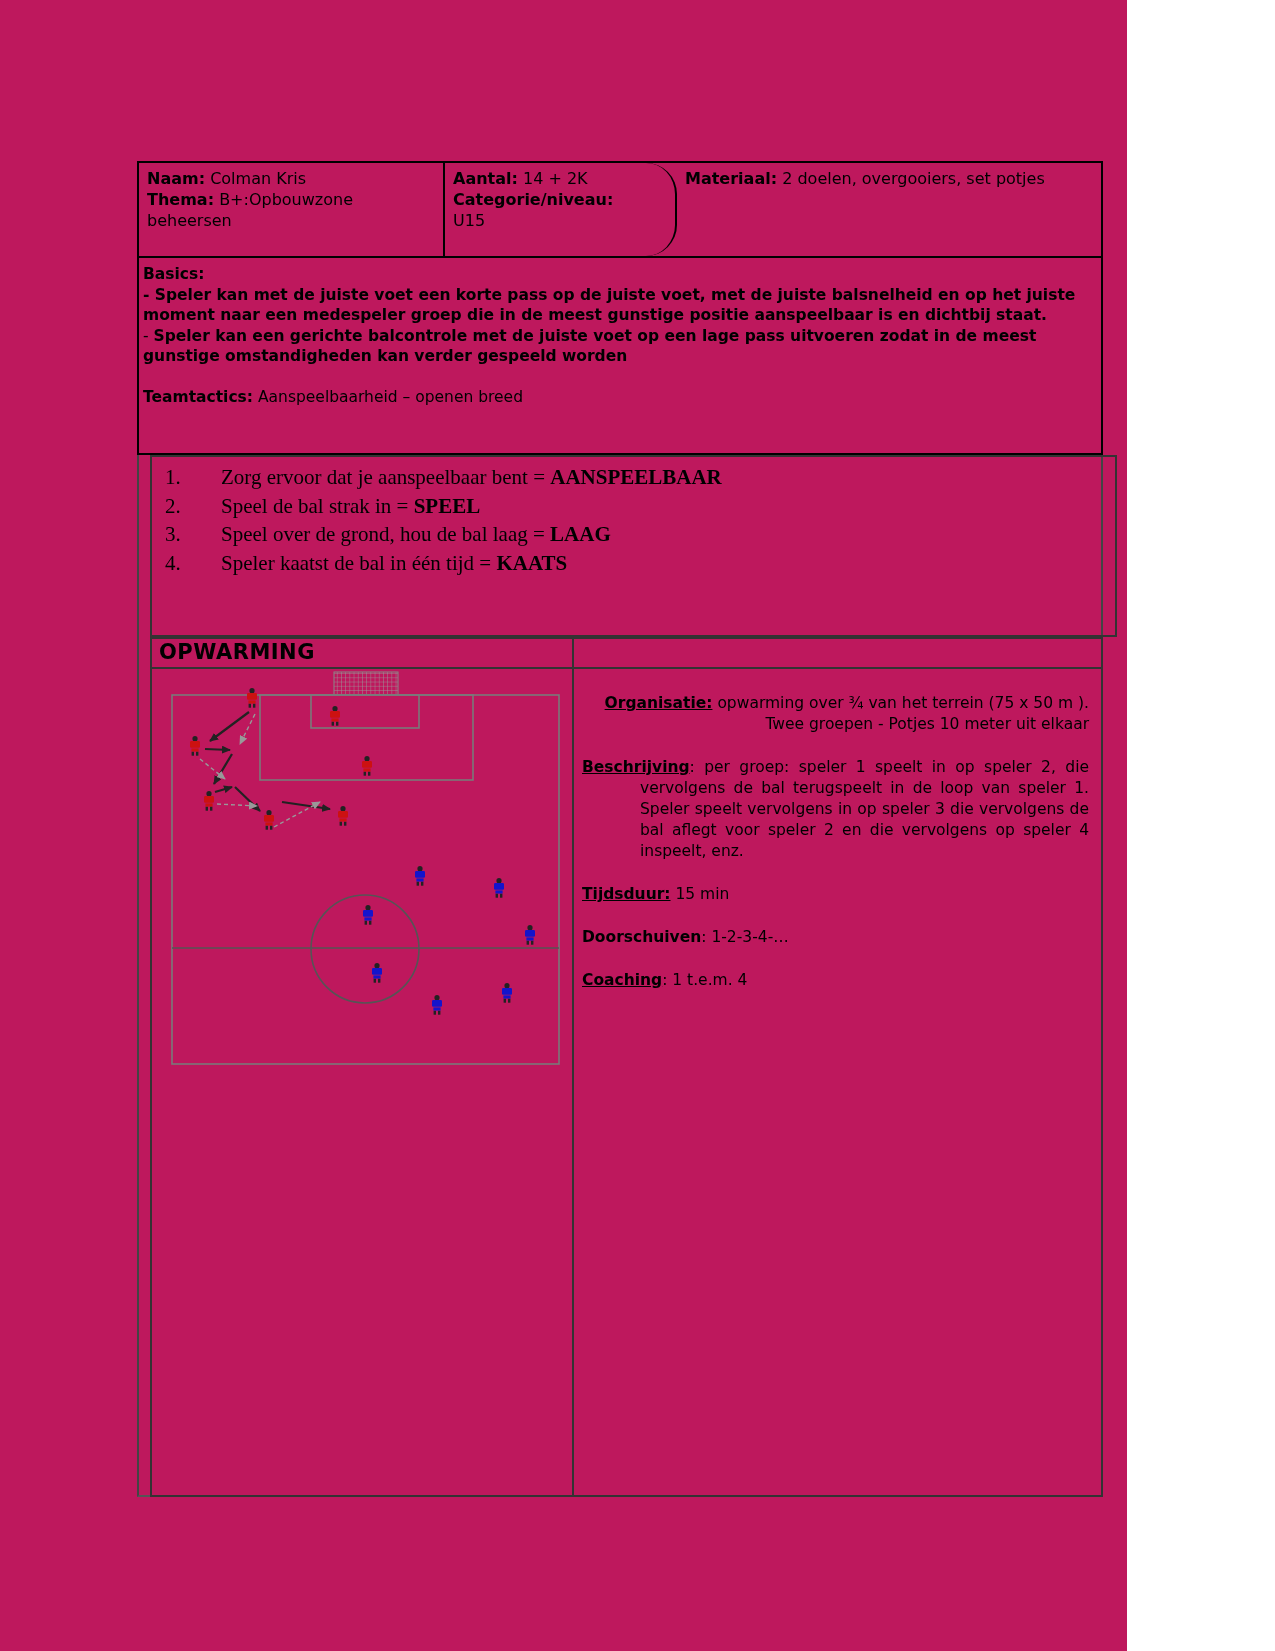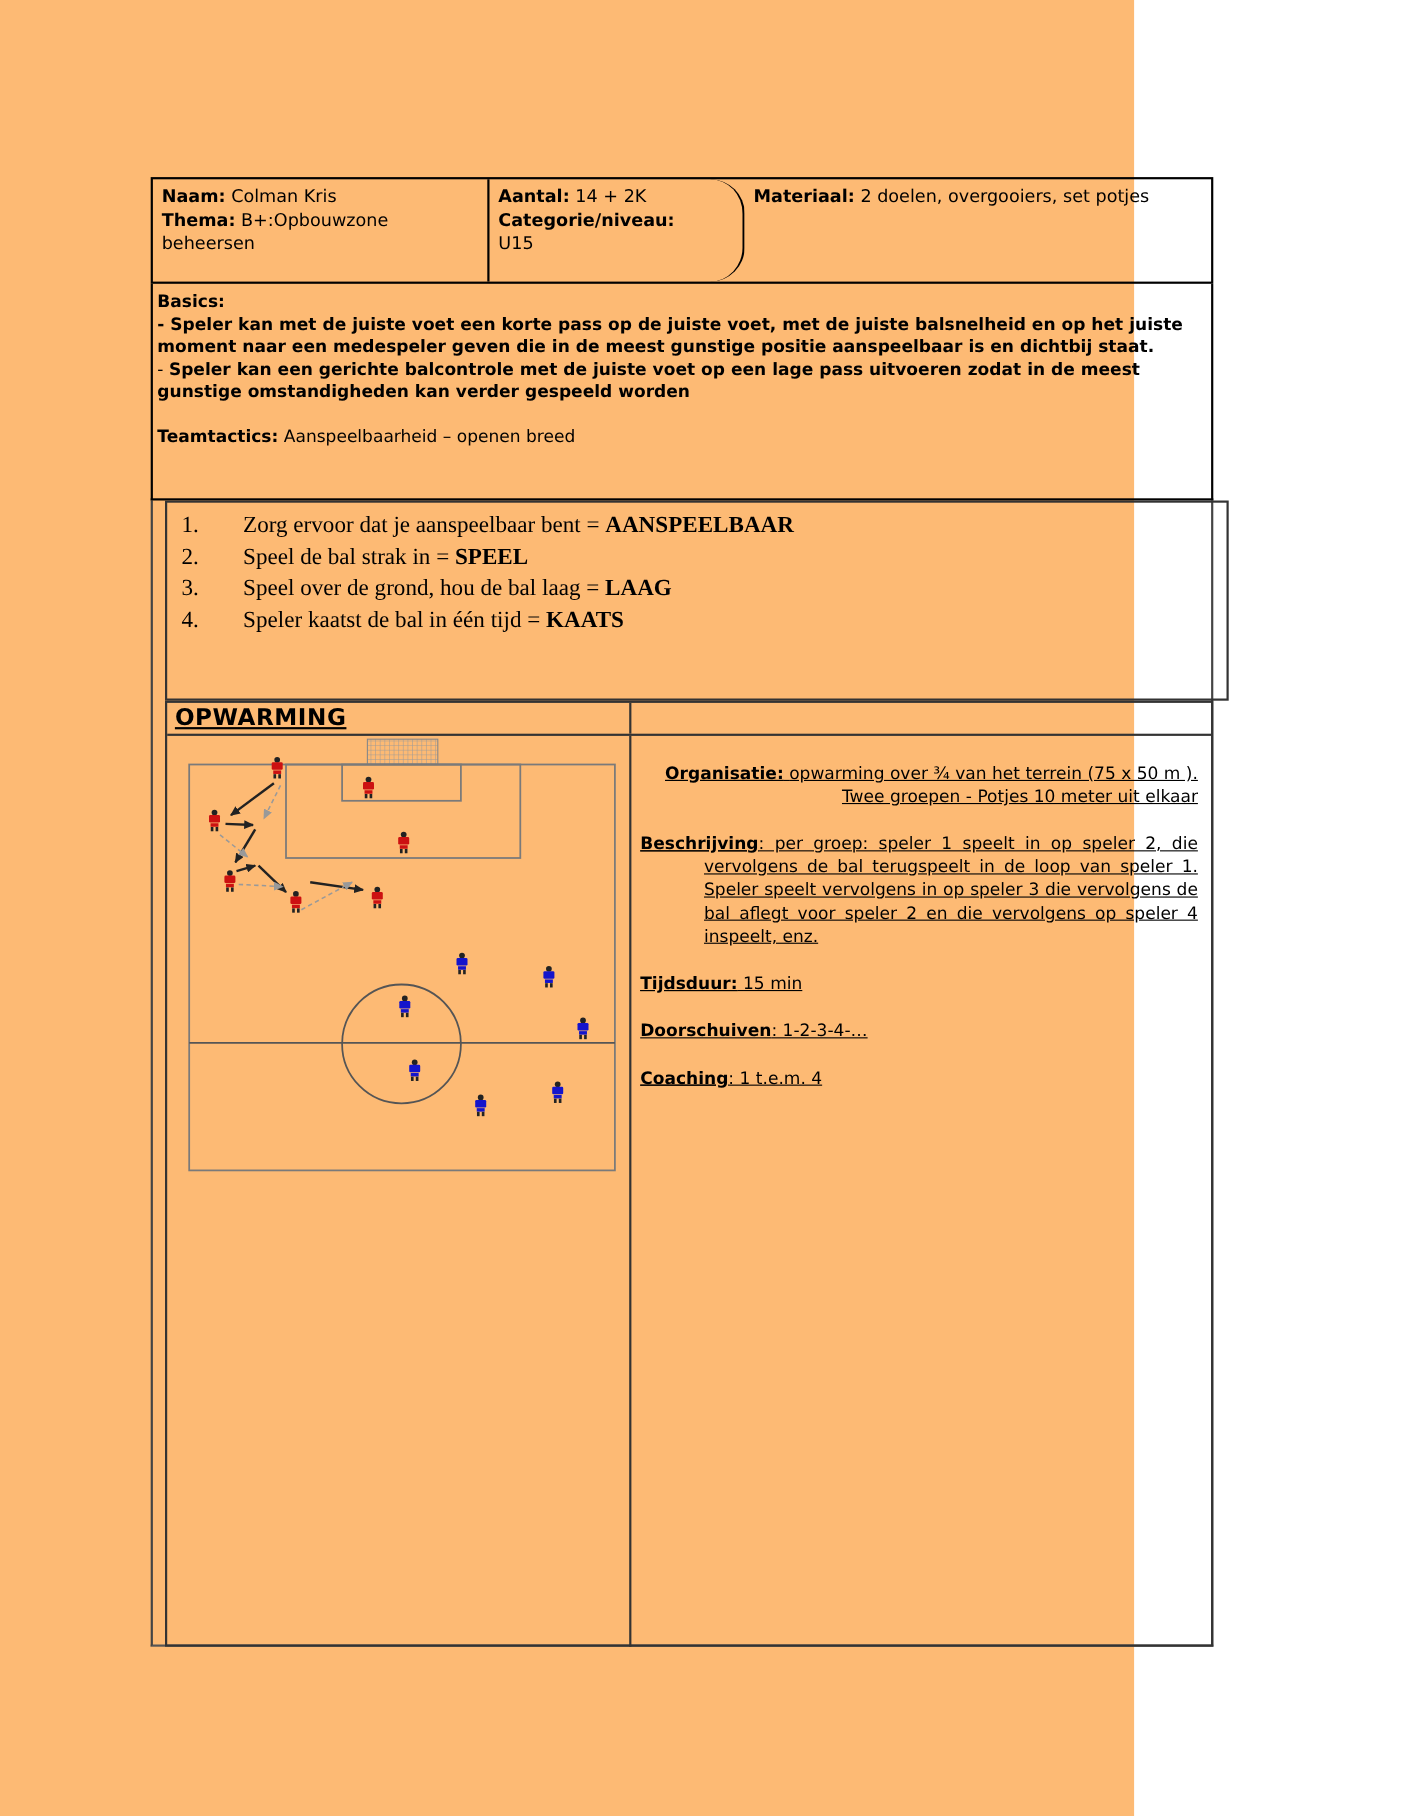--- a/index.html
+++ b/index.html
@@ -1,16 +1,16 @@
 <!DOCTYPE html>
 <html><head>
 <meta charset="utf-8">
 <style>
   html,body{margin:0;padding:0;background:#ffffff;}
-  .page{position:relative;width:1031px;height:1651px;background:#fdba74;
+  .page{position:relative;width:1127px;height:1651px;background:#be185d;
         font-family:"DejaVu Sans","Liberation Sans",sans-serif;color:#000;}
   .content{position:absolute;left:137px;top:161px;width:966px;}
 
   
   .info-table{display:flex;border:2px solid #000;height:97px;box-sizing:border-box;}
   .info-cell{box-sizing:border-box;padding:5px 8px;font-size:16px;line-height:21px;}
   .ic1{width:306px;border-right:2px solid #000;}
   .ic2{width:232px;border-right:2px solid #000;border-radius:31px;}
   .ic3{flex:1;}
   .b{font-weight:bold;}
@@ -27,21 +27,21 @@
 
   
   .rl-box{margin-left:11px;width:967px;height:182px;box-sizing:border-box;
           border:2px solid #333;padding:6px 0 0 13px;}
   .rl-title{font-size:16px;font-weight:bold;text-decoration:underline;margin-bottom:16px;}
   .rl-item{font-family:"Liberation Serif","DejaVu Serif",serif;font-size:21px;line-height:28.5px;}
   .rl-num{display:inline-block;width:56px;}
   .rl-kw{font-weight:bold;}
 
   
-  .op-table{margin-left:11px;width:953px;box-sizing:border-box;border:2px solid #333;height:860px;text-decoration:underline;}
+  .op-table{margin-left:11px;width:953px;box-sizing:border-box;border:2px solid #333;height:860px;}
   .op-header{display:flex;height:28px;border-bottom:2px solid #333;box-sizing:content-box;}
   .op-header-left{width:422px;border-right:2px solid #333;box-sizing:border-box;
                   font-size:21px;font-weight:bold;letter-spacing:0.5px;line-height:27px;padding-left:7px;}
   .op-header-right{flex:1;}
   .op-body{display:flex;height:828px;}
   .op-left{width:422px;border-right:2px solid #333;box-sizing:border-box;}
   .op-right{flex:1;padding:24px 12px 0 8px;font-size:15.5px;line-height:21px;}
   .op-right p{margin:0 0 22px 0;}
   .hang{padding-left:58px;text-indent:-58px;text-align:right;}
   .just{text-align:justify;}
@@ -62,21 +62,21 @@
         <div class="b">Categorie/niveau:</div>
         <div>U15</div>
       </div>
       <div class="info-cell ic3">
         <div><span class="b">Materiaal:</span> <span>2 doelen, overgooiers, set potjes</span></div>
       </div>
     </div>
 
     <div class="basics-box">
       <div class="b">Basics:</div>
-      <div class="b">- Speler kan met de juiste voet een korte pass op de juiste voet, met de juiste balsnelheid en op het juiste moment naar een medespeler geven die in de meest gunstige positie aanspeelbaar is en dichtbij staat.</div>
+      <div class="b">- Speler kan met de juiste voet een korte pass op de juiste voet, met de juiste balsnelheid en op het juiste moment naar een medespeler groep die in de meest gunstige positie aanspeelbaar is en dichtbij staat.</div>
       <div><span>- </span><span class="b">Speler kan een gerichte balcontrole met de juiste voet op een lage pass uitvoeren zodat in de meest gunstige omstandigheden kan verder gespeeld worden</span></div>
       <div class="blank"></div>
       <div><span class="b">Teamtactics:</span> <span>Aanspeelbaarheid – openen breed</span></div>
     </div>
 
     <div class="outer">
 
       <div class="rl-box">
         <div id="rl-list">
             <div class="rl-item"><span class="rl-num">1.</span><span>Zorg ervoor dat je aanspeelbaar bent = </span><span class="rl-kw">AANSPEELBAAR</span></div>

